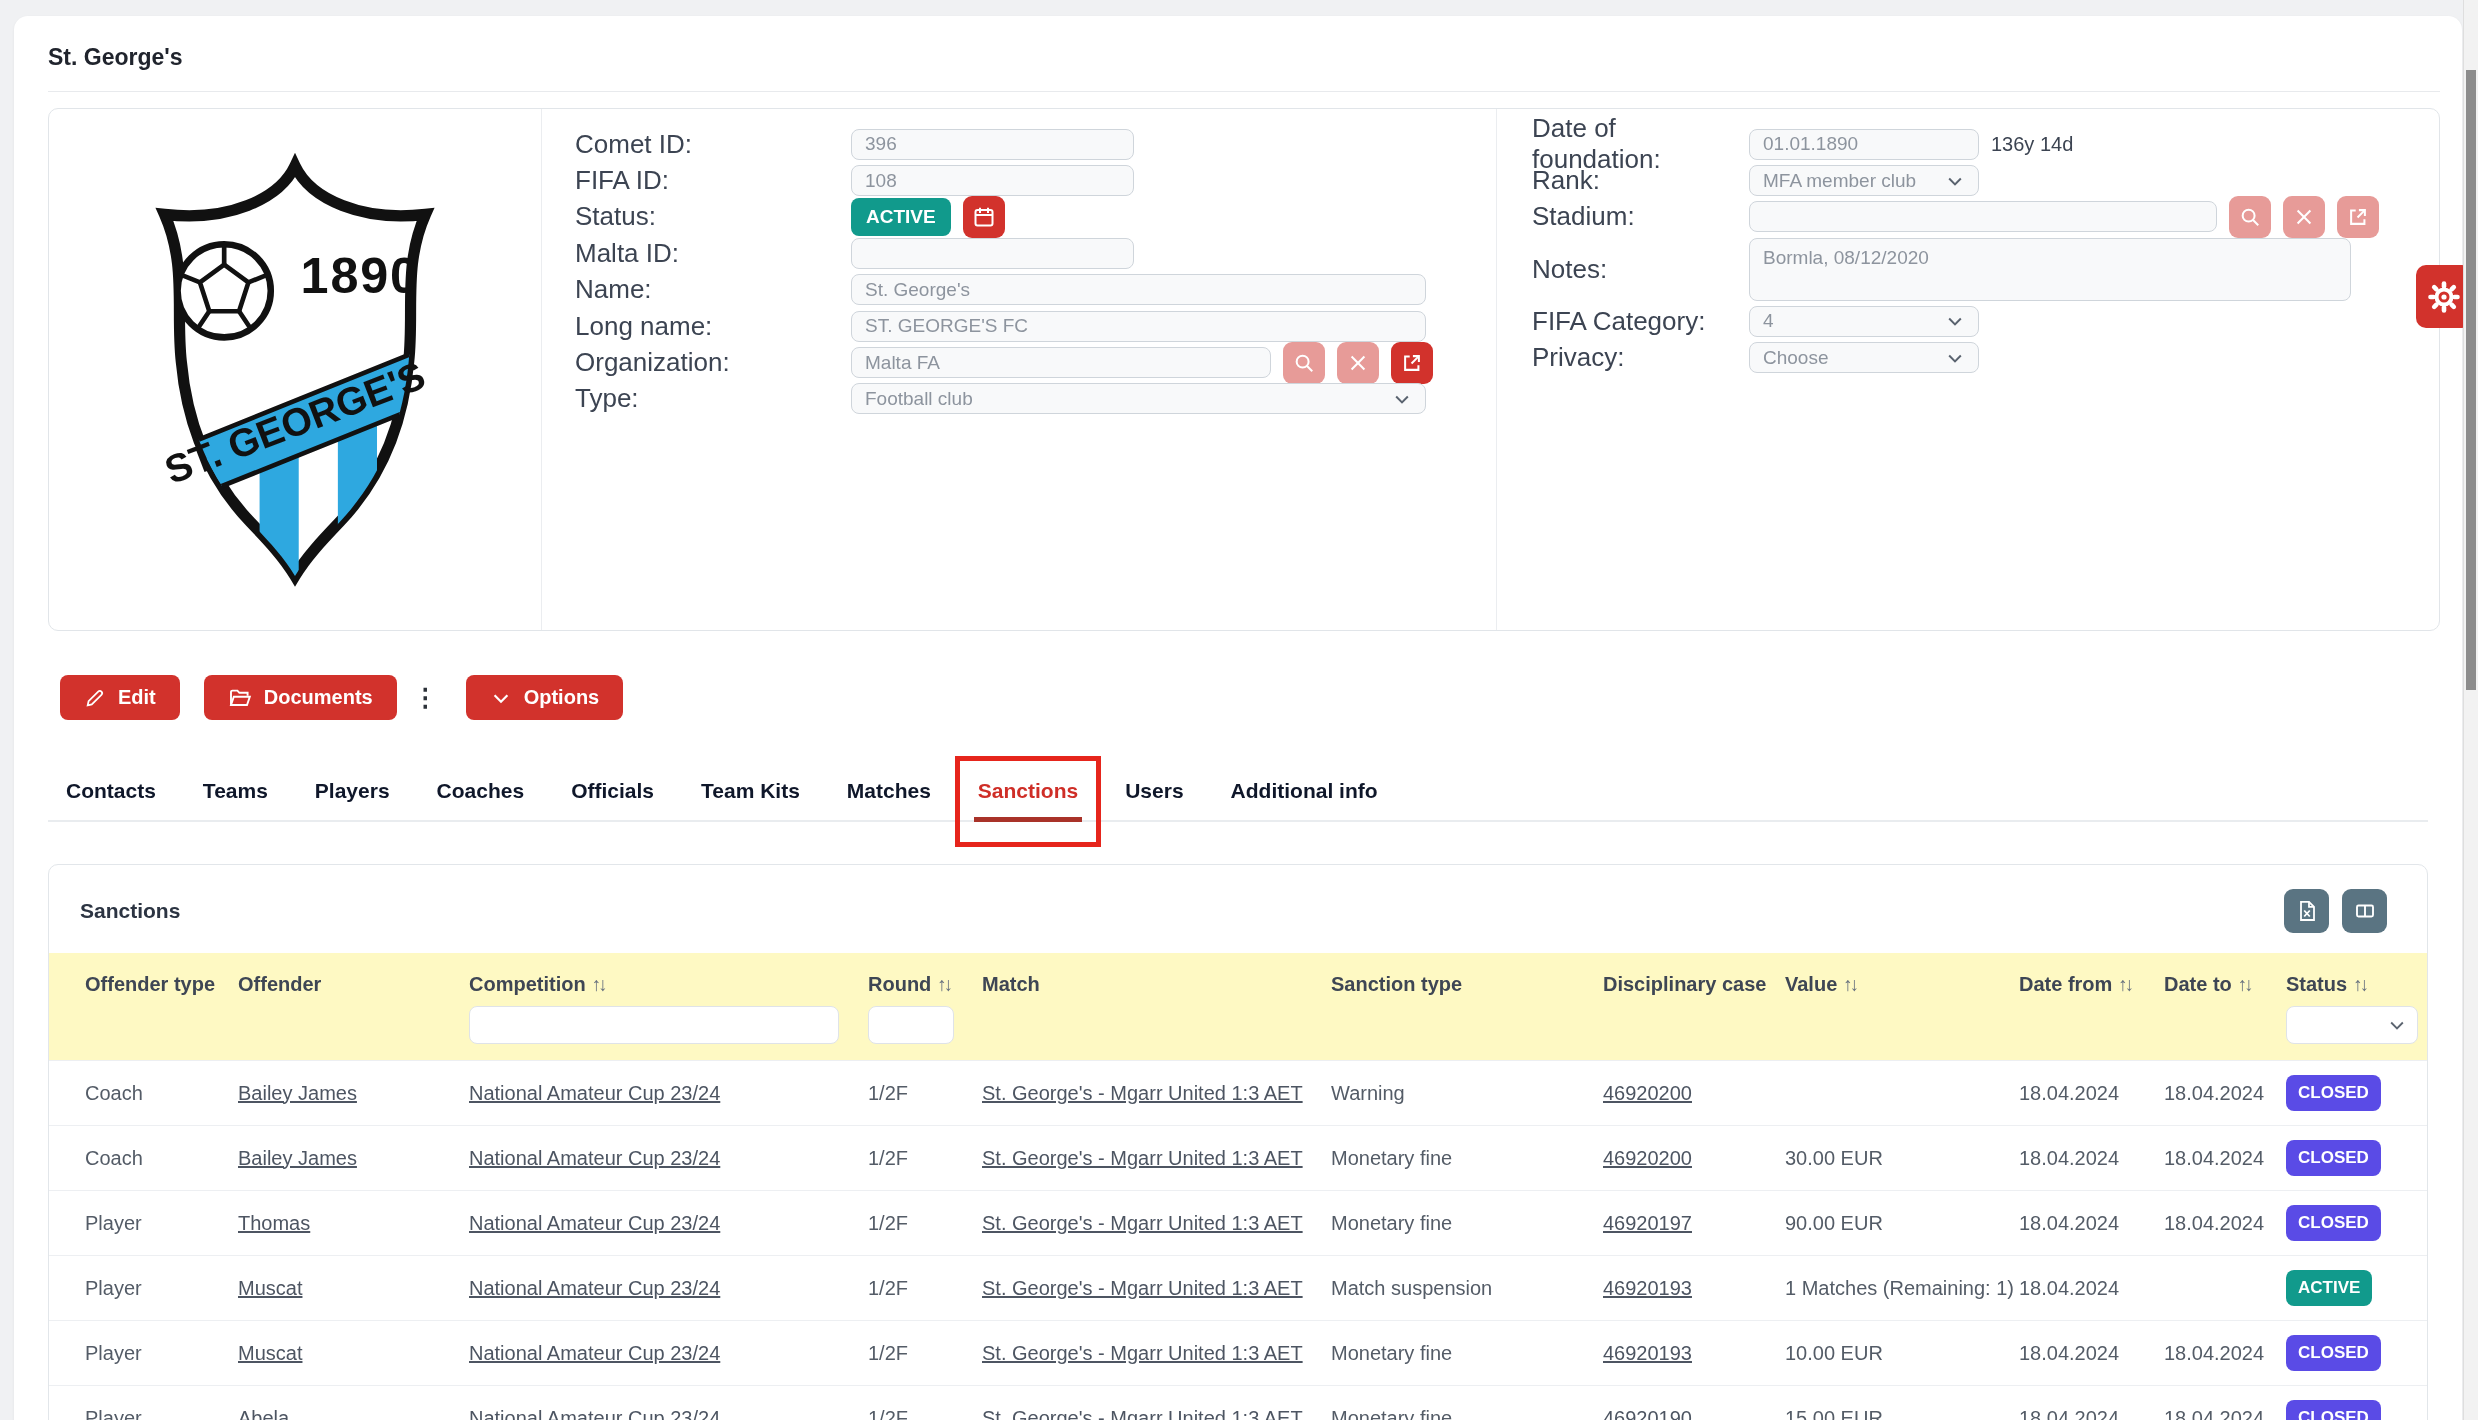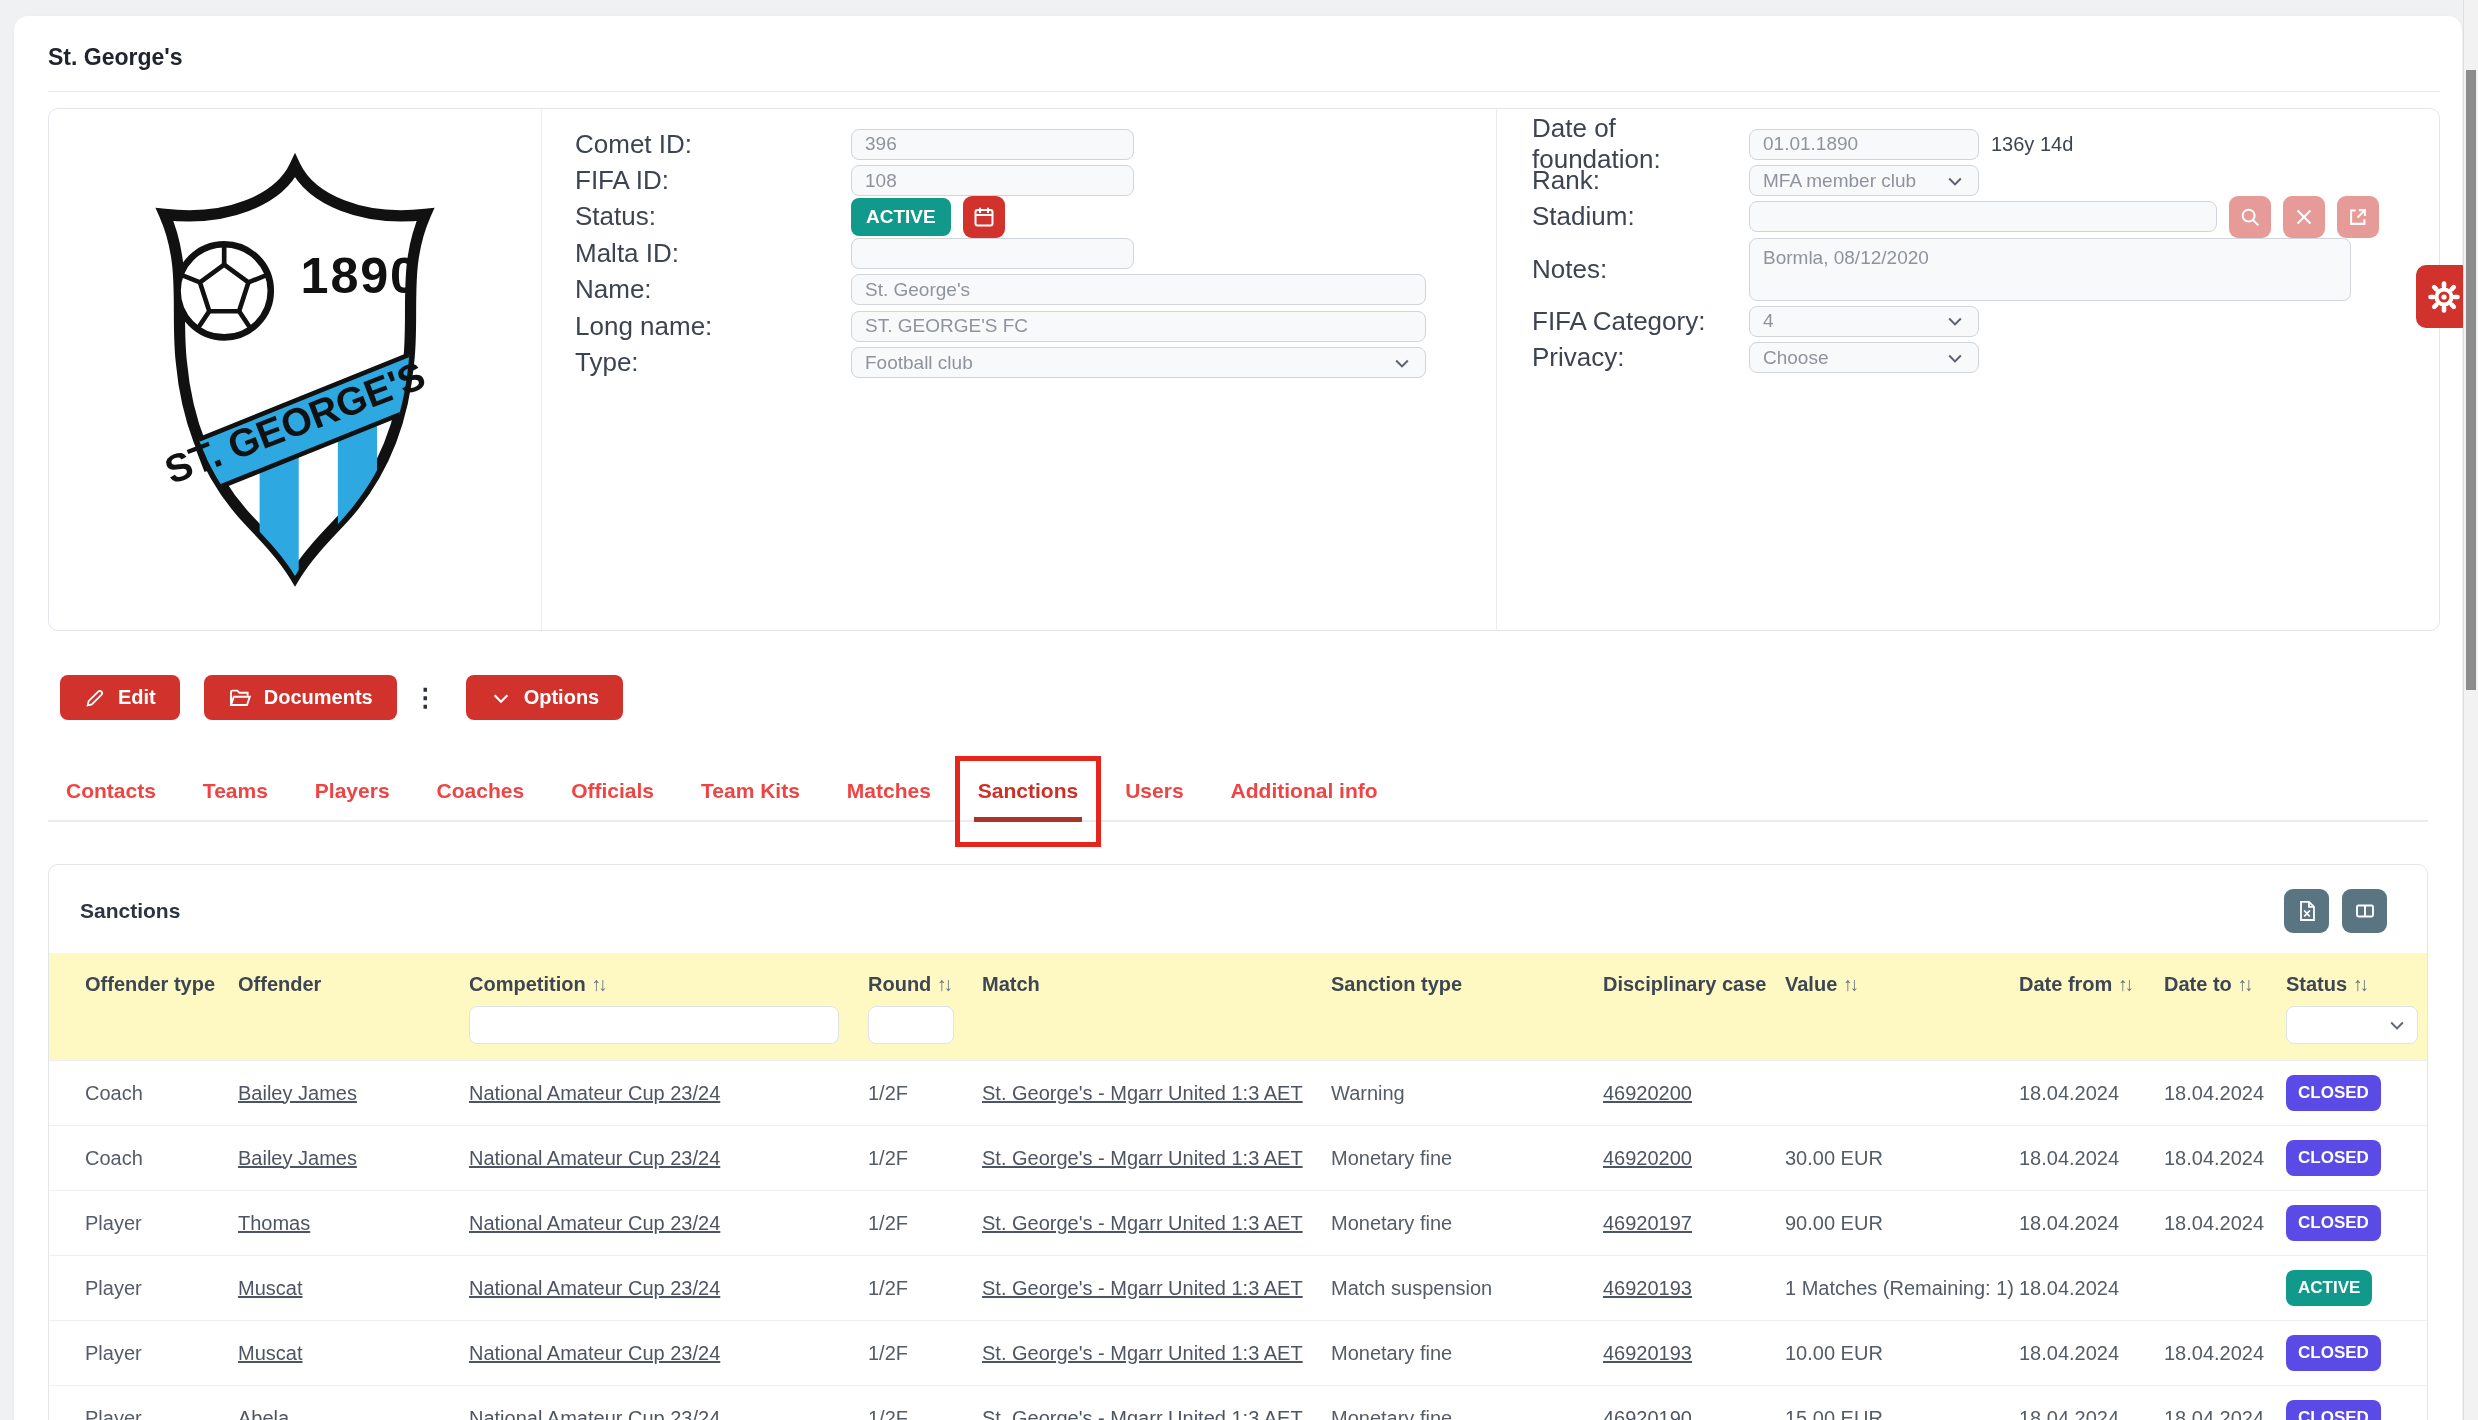--- a/index.html
+++ b/index.html
@@ -60,21 +60,21 @@
   
   .actions-row { display:flex; align-items:center; gap:12px; margin:44px 0 0 12px; }
   .act-btn { height:45px; background:#d2322c; border:none; border-radius:8px;
     color:#fff; font-weight:bold; font-size:20px; display:inline-flex; align-items:center;
     gap:12px; padding:0 24px; cursor:pointer; font-family:inherit;margin-left:12px; }
   .dots { font-size:25px; font-weight:bold; color:#2b3138; margin:0 4px; letter-spacing:0; }
 
   
   .tabs { display:flex; gap:47px; padding:0 0 0 18px; margin:46px 12px 0 12px;
     border-bottom:2px solid #e9ecef; position:relative; }
-  .tab { padding:13px 0 17px 0; font-weight:bold; font-size:21px; color:#ef4444;
+  .tab { padding:13px 0 17px 0; font-weight:bold; font-size:21px; color:#0f172a;
     position:relative; cursor:pointer; white-space:nowrap; }
   .tab.active { color:#cf2e27; }
   .tab.active::after { content:''; position:absolute; left:-4px; right:-4px; bottom:-2px;
     height:5px; background:#a93229; }
   .hl-box { position:absolute; top:-10px; bottom:-27px; left:-23px; right:-23px;
     border:5px solid #e6251c; pointer-events:none; z-index:4; }
 
   
   .panel { margin:42px 12px 0 12px; border:1px solid #e2e6ea; border-radius:10px;
     overflow:hidden; height:620px; background:#fff; }
@@ -173,20 +173,43 @@
         <div class="flabel">Malta ID:</div>
         <div class="inp w-sm"></div>
       </div>
       <div class="frow">
         <div class="flabel">Name:</div>
         <div class="inp w-lg">St. George's</div>
       </div>
       <div class="frow">
         <div class="flabel">Long name:</div>
         <div class="inp w-lg">ST. GEORGE'S FC</div>
+      </div>
+      <div class="frow">
+        <div class="flabel">Organization:</div>
+        <div class="inp w-org">Malta FA</div>
+        <button class="icon-btn pink-btn btn-gap">
+          <svg width="22" height="22" viewBox="0 0 24 24">
+            <circle cx="10.5" cy="10.5" r="6.5" fill="none" stroke="#fff" stroke-width="2.2"></circle>
+            <line x1="15.3" y1="15.3" x2="21" y2="21" stroke="#fff" stroke-width="2.2"></line>
+          </svg>
+        </button>
+        <button class="icon-btn pink-btn btn-gap">
+          <svg width="22" height="22" viewBox="0 0 24 24">
+            <line x1="5" y1="5" x2="19" y2="19" stroke="#fff" stroke-width="2.2"></line>
+            <line x1="19" y1="5" x2="5" y2="19" stroke="#fff" stroke-width="2.2"></line>
+          </svg>
+        </button>
+        <button class="icon-btn red-btn btn-gap">
+          <svg width="22" height="22" viewBox="0 0 24 24">
+            <path d="M9.5 5 H4.5 V19.5 H19 V14.5" fill="none" stroke="#fff" stroke-width="2.2"></path>
+            <path d="M13 4.5 H19.5 V11" fill="none" stroke="#fff" stroke-width="2.2"></path>
+            <line x1="19.5" y1="4.5" x2="11.5" y2="12.5" stroke="#fff" stroke-width="2.2"></line>
+          </svg>
+        </button>
       </div>
       <div class="frow">
         <div class="flabel">Type:</div>
         <div class="inp w-lg sel">
           <span>Football club</span>
           <svg class="chev" width="20" height="20" viewBox="0 0 24 24">
             <path d="M5 9 l7 7 7-7" fill="none" stroke="#5b6470" stroke-width="2.4"></path>
           </svg>
         </div>
       </div>

